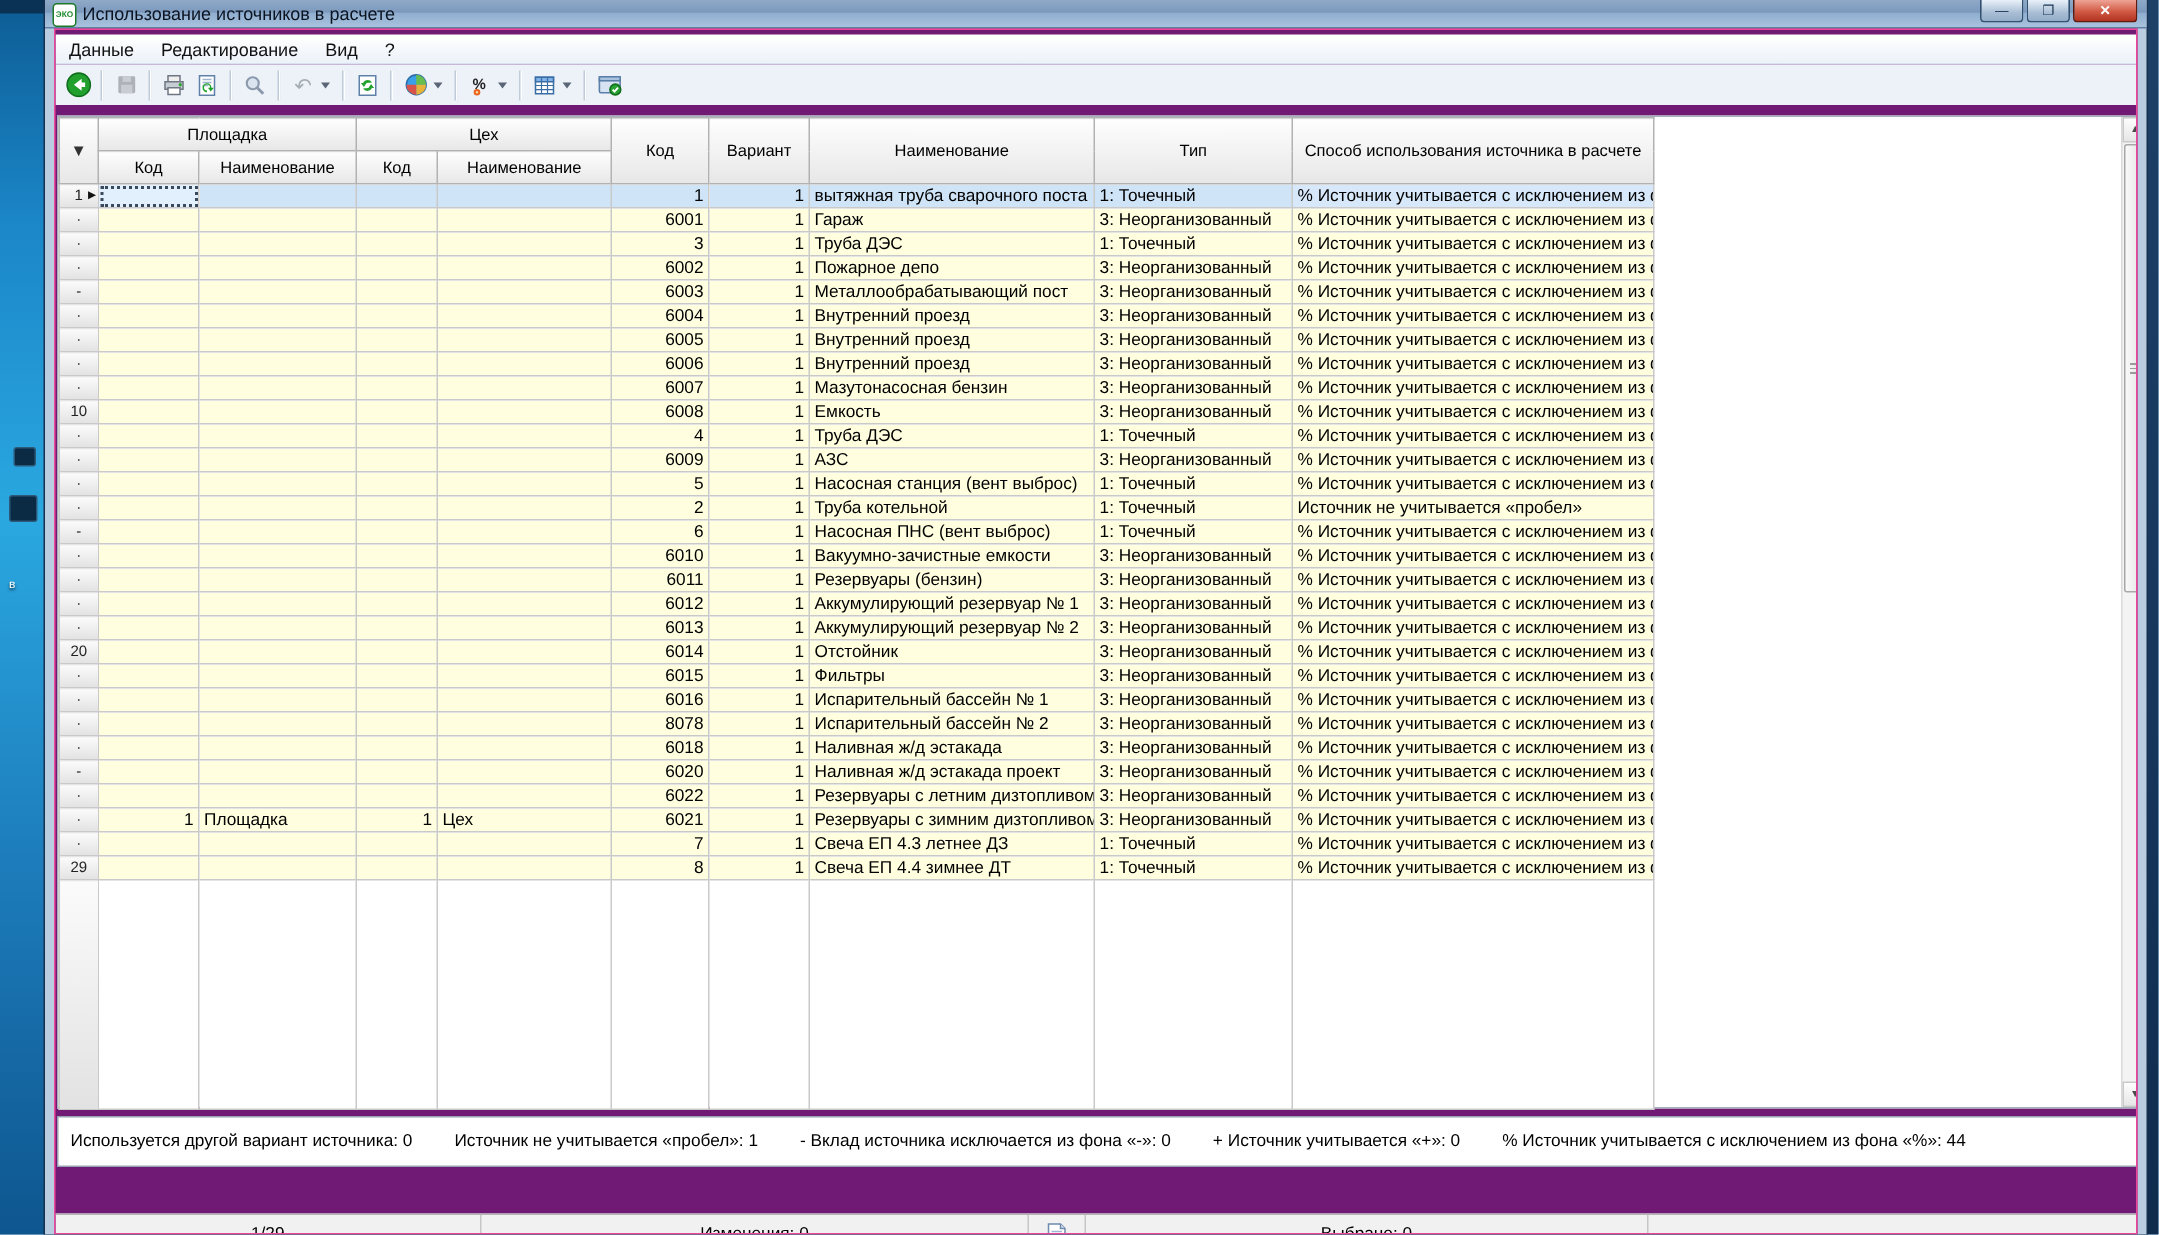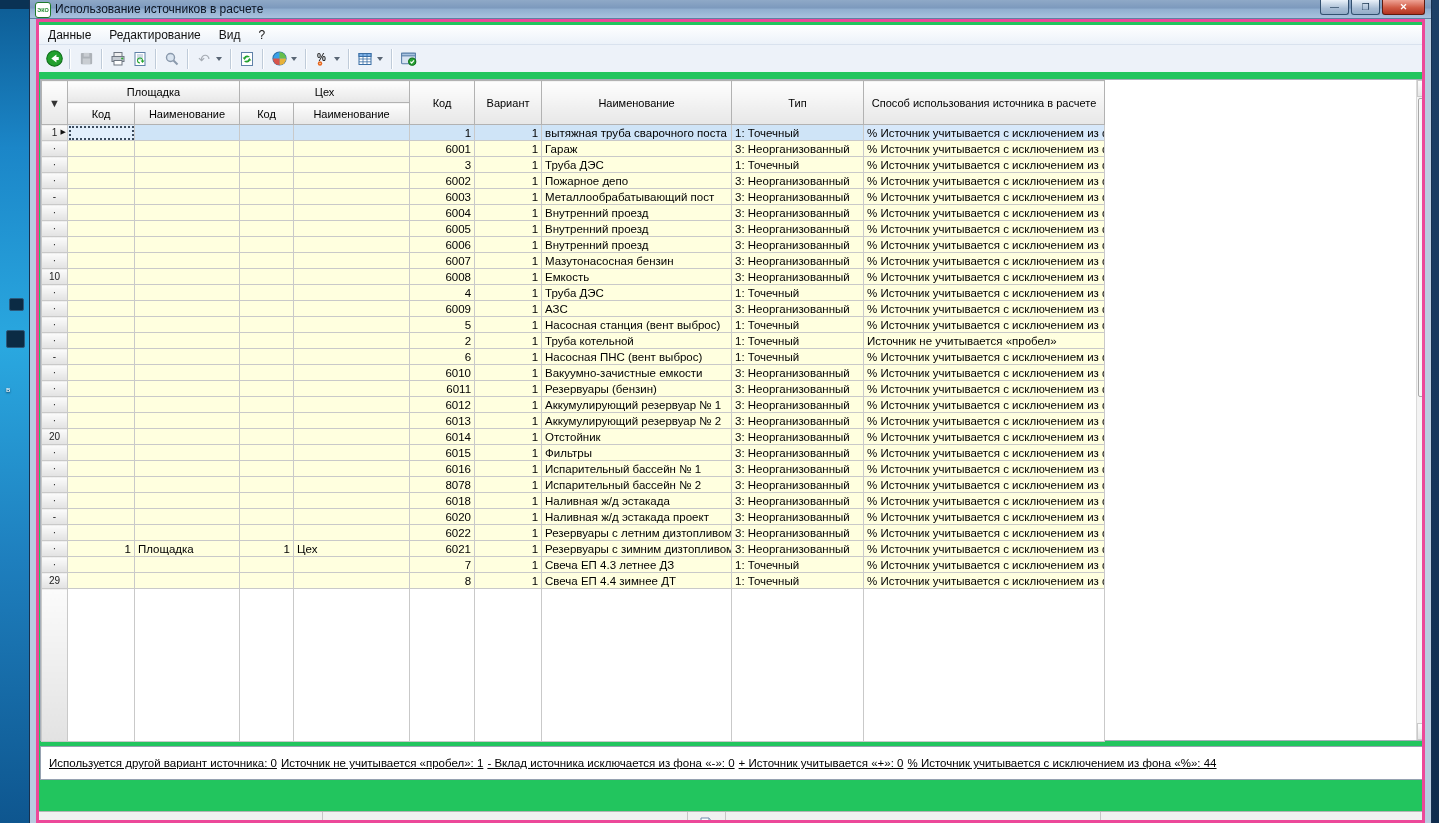--- a/index.html
+++ b/index.html
@@ -27,22 +27,22 @@
   .titlebar .title{position:absolute;left:25px;top:2px;font-size:12px;color:#0B1320;white-space:nowrap;}
   .winbtns{position:absolute;top:0;right:6px;display:flex;}
   .wbtn{height:14px;border:1px solid #32506F;border-top:none;border-radius:0 0 3px 3px;
     display:flex;align-items:center;justify-content:center;font-size:9px;color:#14304C;
     background:linear-gradient(to bottom,#E9F1F9,#A9BED5 60%,#93ACC8);margin-left:2px;}
   .wbtn.min,.wbtn.max{width:27px;}
   .wbtn.close{width:41px;color:#fff;
     background:linear-gradient(to bottom,#EFA496,#D05A44 55%,#B23220);border-color:#5E1B10;font-weight:bold;}
 
   
-  .client{position:absolute;left:6px;top:19px;right:6px;bottom:0;background:#22c55e;
-    border:3px solid #ec4899;overflow:hidden;padding-left:11px;}
+  .client{position:absolute;left:6px;top:19px;right:6px;bottom:0;background:#701a75;
+    border:1px solid #ec4899;overflow:hidden;padding-left:11px;}
   .menubar{position:absolute;left:0;top:3px;right:0;height:19px;
     background:linear-gradient(#FFFFFF,#ECF2F9);border-bottom:1px solid #D9E2EE;
     display:flex;align-items:center;font-size:12px;color:#111;}
   .menubar .mitem{padding:2px 9px;white-space:nowrap;}
   .toolbar{position:absolute;left:0;top:23px;right:0;height:27px;background:#EDF2F9;
     display:flex;align-items:center;padding-left:4px;}
   .tbtn{width:22px;height:22px;display:flex;align-items:center;justify-content:center;border-radius:2px;}
   .tsep{width:1px;height:20px;background:#BFCBD9;border-right:1px solid #FDFEFF;margin:0 4px;}
   .caret{width:0;height:0;border-left:3px solid transparent;border-right:3px solid transparent;
     border-top:4px solid #5A6675;margin:0 4px 0 1px;}
@@ -78,21 +78,21 @@
     font-size:7px;color:#4A4A4A;}
   .sbtn.up{top:0;} .sbtn.down{bottom:0;}
   .sthumb{position:absolute;left:1px;top:18px;width:14px;height:297px;border:1px solid #A8A8A8;
     border-radius:2px;background:linear-gradient(to right,#FAFAFA,#DDDDDD);}
   .sgrip{position:absolute;left:3px;top:calc(50% - 4px);width:8px;height:8px;
     background:repeating-linear-gradient(to bottom,#9A9A9A 0 1px,transparent 1px 3px);}
 
   
   .summary{position:absolute;left:1px;top:724px;width:1389px;height:34px;background:#fff;
     border:1px solid #96A2B1;box-sizing:border-box;display:flex;align-items:center;
-    padding-left:8px;font-size:11.5px;color:#000;gap:4px;white-space:nowrap;overflow:hidden;text-decoration:underline;}
+    padding-left:8px;font-size:11.5px;color:#000;gap:28px;white-space:nowrap;overflow:hidden;}
   .tabstrip{position:absolute;left:0;top:760px;right:0;height:29px;border-top:1px solid #9AA5B1;}
   .tab{position:absolute;left:5px;top:1px;height:22px;padding:0 14px;background:#F4F4F4;
     border:1px solid #8D98A5;border-top:none;display:flex;align-items:center;font-size:11.5px;
     clip-path:polygon(0 0,100% 0,calc(100% - 9px) 100%,9px 100%);}
   .statusbar{position:absolute;left:0;top:789px;right:0;height:36px;background:#F1F1F1;
     border-top:1px solid #B5B5B5;display:flex;font-size:11.5px;color:#000;}
   .scell{border-right:1px solid #C6C6C6;padding-top:7px;text-align:center;box-sizing:border-box;}
   .scell.icon{display:flex;justify-content:center;padding-top:5px;}
 </style>
 </head>

